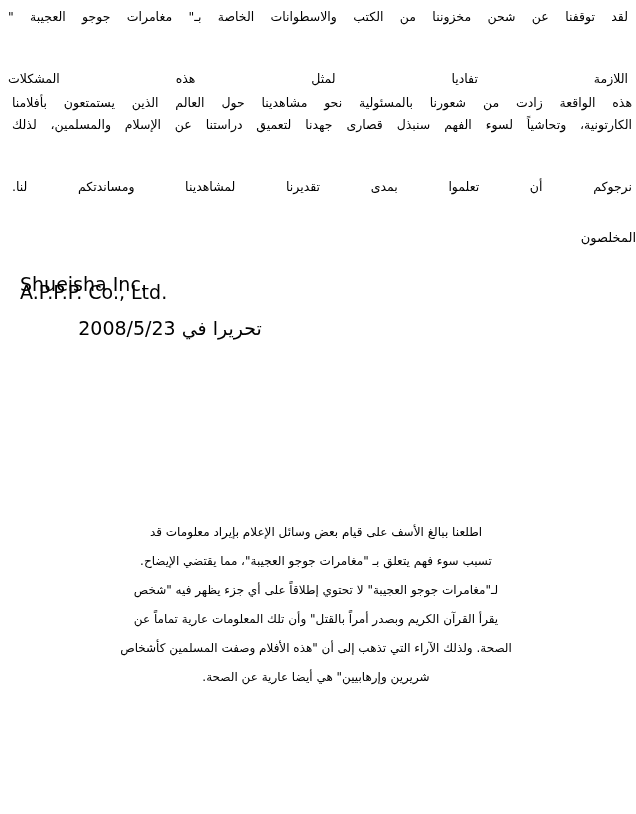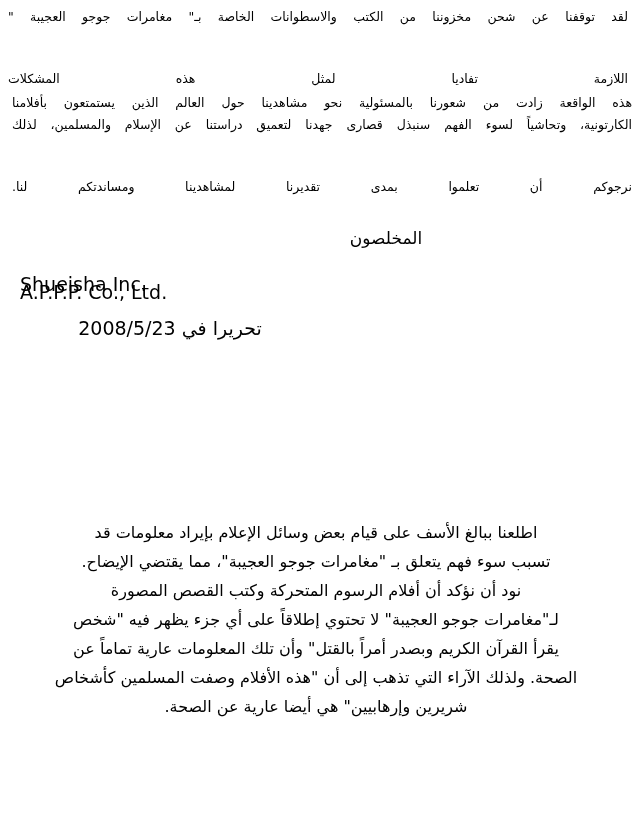--- a/index.html
+++ b/index.html
@@ -42,29 +42,28 @@
     text-align: right;
   }
   .ltr-left {
     direction: ltr;
     text-align: left;
     font-size: 19px;
     line-height: 22px;
     margin-left: 12px;
   }
   .sign-name {
-    font-size: 17px;
+    font-size: 13px;
     line-height: 22px;
-    text-align: center;
   }
   .explain-title {
     font-size: 12.5px;
   }
   .explain-par {
-    font-size: 16px;
+    font-size: 12px;
     line-height: 29px;
     direction: rtl;
   }
   .explain-line {
     display: block;
     white-space: nowrap;
   }
   .c-right { text-align: right; margin-top: 40px; }
   .c-center { text-align: center; }
 </style>
@@ -89,20 +88,19 @@
   <div class="block ltr-left" style="top:273px; left:8px; width:300px;">Shueisha Inc.</div>
 
   <div class="block ltr-left" style="top:281px; left:8px; width:300px;">A.P.P.P. Co., Ltd.</div>
 
   <div class="block ltr-left" style="top:317px; left:8px; width:300px;text-align:center;">2008/5/23 تحريرا في</div>
 
 
   <div class="block explain-par" style="top:518px; right:25px; width:590px;">
     <span class="explain-line c-center">اطلعنا ببالغ الأسف على قيام بعض وسائل الإعلام بإيراد معلومات قد</span>
     <span class="explain-line c-center">تسبب سوء فهم يتعلق بـ "مغامرات جوجو العجيبة"، مما يقتضي الإيضاح.</span>
-    <span class="explain-line c-center">نود أن نؤكد أن أفلام الرسوم المتحركة وكتب القصص المصورة</span>
     <span class="explain-line c-center">لـ"مغامرات جوجو العجيبة" لا تحتوي إطلاقاً على أي جزء يظهر فيه "شخص</span>
     <span class="explain-line c-center">يقرأ القرآن الكريم وبصدر أمراً بالقتل" وأن تلك المعلومات عارية تماماً عن</span>
     <span class="explain-line c-center">الصحة. ولذلك الآراء التي تذهب إلى أن "هذه الأفلام وصفت المسلمين كأشخاص</span>
     <span class="explain-line c-center">شريرين وإرهابيين" هي أيضا عارية عن الصحة.</span>
   </div>
 
 </div>
 
 </body></html>

